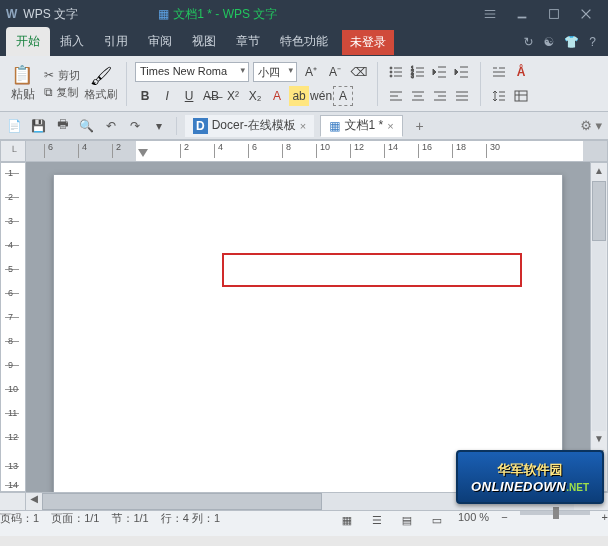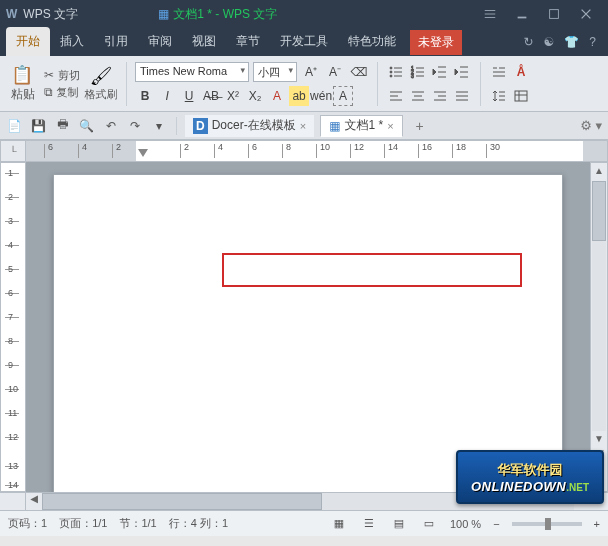--- a/index.html
+++ b/index.html
@@ -11,21 +11,21 @@
 .titlebar .app-name { color: #cfd6de; }
 .titlebar .doc-ico { margin-left: 80px; color: #5da3e6; font-size: 12px; }
 .titlebar .doc-title { color: #22c55e; margin-left: 4px; }
 .titlebar .spacer { flex: 1; }
 .titlebar .winbtn { width: 32px; height: 28px; display: flex; align-items: center; justify-content: center; color: #9eaab8; }
 .titlebar .winbtn svg { width: 14px; height: 14px; }
 
 
 .menubar { height: 28px; background: #2f3b4a; display: flex; align-items: flex-end; padding: 0 6px; }
 .menubar .tab { color: #cfd6de; font-size: 12px; padding: 6px 10px; cursor: pointer; }
-.menubar .tab.active { background: #e8e8e8; color: #a16207; border-radius: 4px 4px 0 0; }
+.menubar .tab.active { background: #e8e8e8; color: #15803d; border-radius: 4px 4px 0 0; }
 .menubar .login { background: #d04a3a; color: #fff; font-size: 12px; padding: 4px 8px; margin-left: 4px; align-self: center; }
 .menubar .right-icons { margin-left: auto; display: flex; align-items: center; gap: 10px; color: #9eaab8; padding-right: 6px; align-self: center; }
 .menubar .right-icons span { font-size: 12px; }
 
 
 .ribbon { height: 56px; background: #e6e9ed; border-bottom: 1px solid #b8bfc7; display: flex; align-items: center; padding: 4px 6px; gap: 4px; }
 .sep { width: 1px; height: 44px; background: #c8ced6; margin: 0 4px; }
 .paste-group { display: flex; flex-direction: column; align-items: center; width: 34px; }
 .paste-group .ico { font-size: 18px; }
 .paste-group .lbl { font-size: 12px; color: #555; }
@@ -86,21 +86,21 @@
 .scroll-v .thumb { position: absolute; top: 0; height: 60px; background: #c3c9d0; border: 1px solid #a8b0b9; }
 
 
 .scroll-h-row { height: 18px; display: flex; background: #e6e9ed; border-top: 1px solid #b8bfc7; }
 .scroll-h-row .corner { width: 26px; border-right: 1px solid #b8bfc7; }
 .scroll-h-row .harrow { width: 16px; text-align: center; font-size: 10px; color: #666; }
 .scroll-h-row .htrack { flex: 1; background: #dfe3e8; position: relative; }
 .scroll-h-row .hthumb { position: absolute; left: 0; width: 280px; height: 100%; background: #c3c9d0; border: 1px solid #a8b0b9; }
 
 
-.statusbar { height: 26px; background: #eef1f4; border-top: 1px solid #b8bfc7; display: flex; align-items: center; padding: 0 8px; font-size: 11px; color: #555; gap: 12px; }
+.statusbar { height: 26px; background: #eef1f4; border-top: 1px solid #b8bfc7; display: flex; align-items: flex-start; padding: 0 0; font-size: 11px; color: #555; gap: 12px; }
 .statusbar .spacer { flex: 1; }
 .statusbar .viewbtn { width: 18px; height: 18px; display: flex; align-items: center; justify-content: center; }
 .zoom-slider { width: 70px; height: 4px; background: #c3c9d0; position: relative; }
 .zoom-slider .knob { position: absolute; left: 33px; top: -4px; width: 6px; height: 12px; background: #888; }
 
 
 .wmark { position: absolute; right: 4px; bottom: 42px; width: 148px; height: 54px; background: linear-gradient(#1a5fb4,#0c3d78); border: 2px solid #0a335f; border-radius: 4px; color: #fff; display: flex; flex-direction: column; align-items: center; justify-content: center; font-size: 11px; box-shadow: 0 2px 4px rgba(0,0,0,0.4); }
 .wmark .cn { font-size: 13px; color: #ffe680; font-weight: bold; text-shadow: 1px 1px #000; }
 .wmark .en { font-style: italic; font-weight: bold; color: #fff; letter-spacing: 0.5px; text-shadow: 1px 1px #000; font-size: 13px; }
 .wmark .net { color: #9fe04a; font-size: 10px; font-weight: bold; }
@@ -138,21 +138,20 @@
     </div>
 </div>
 
 <div class="menubar">
   <div class="tab active">开始</div>
   <div class="tab">插入</div>
   <div class="tab">引用</div>
   <div class="tab">审阅</div>
   <div class="tab">视图</div>
   <div class="tab">章节</div>
-  <div class="tab">开发工具</div>
   <div class="tab">特色功能</div>
   <div class="login">未登录</div>
   <div class="right-icons">
     <span>↻</span>
     <span>☯</span>
     <span>👕</span>
     <span>?</span>
   </div>
 </div>
 

